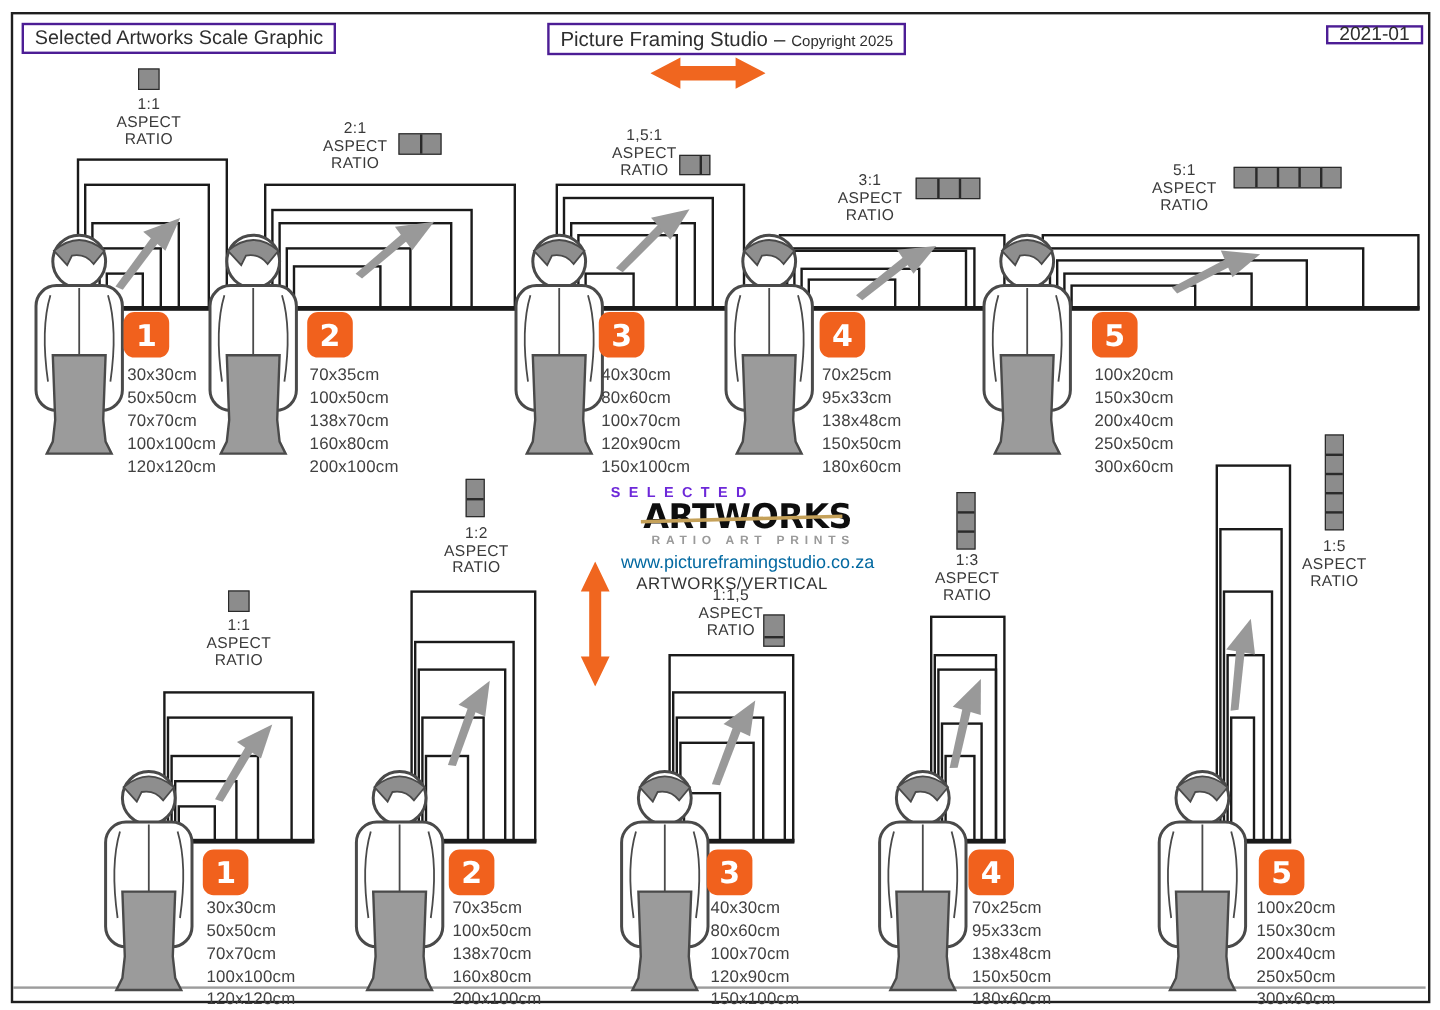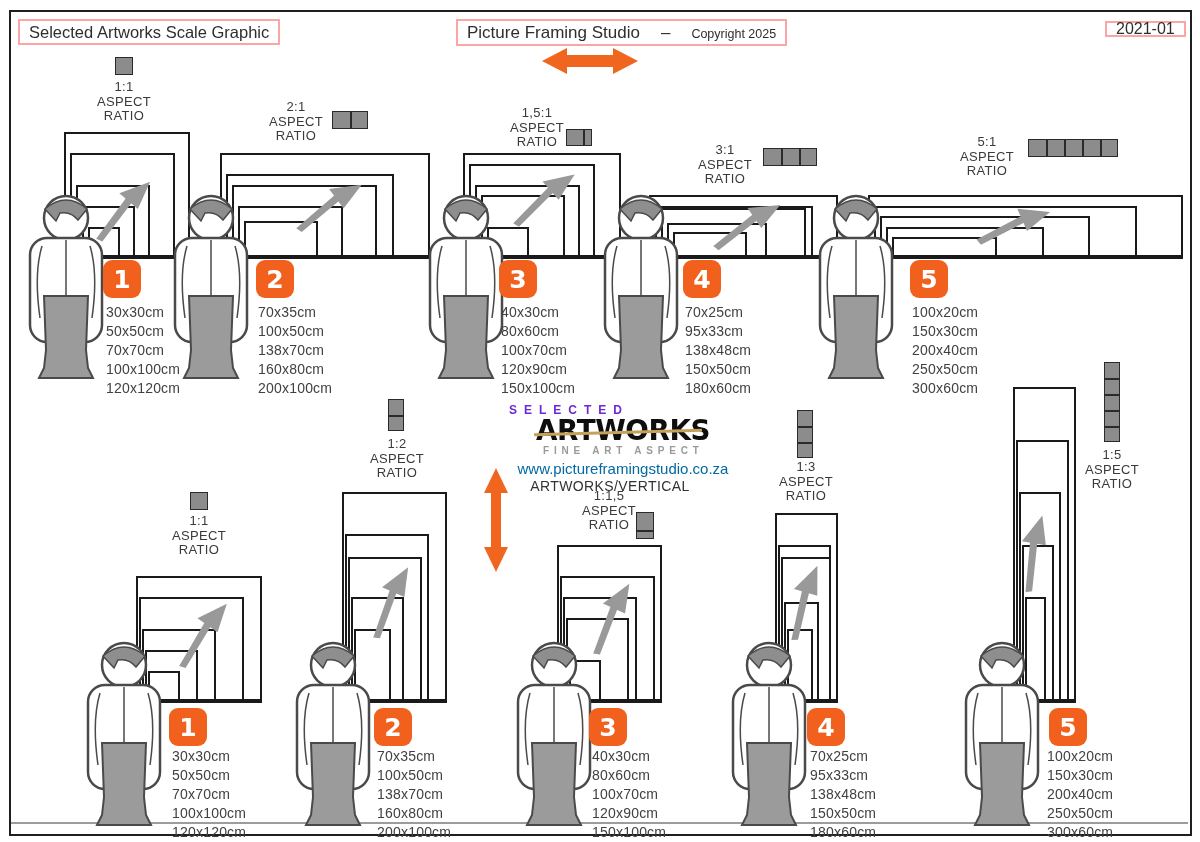--- a/index.html
+++ b/index.html
@@ -1,21 +1,21 @@
 <!DOCTYPE html>
 <html><head>
 <meta charset="utf-8">
 <style>
   html,body{margin:0;padding:0;}
   body{width:1200px;height:842px;background:#fff;font-family:"Liberation Sans",sans-serif;position:relative;overflow:hidden;color:#2e2e2e;}
   .canvas{position:absolute;left:0;top:0;width:1200px;height:842px;}
   .page-border{position:absolute;left:9px;top:10px;width:1179px;height:822px;border:2.5px solid #1f1f1f;}
-  .hdr-box{position:absolute;background:#fff;border:2px solid #fca5a5;white-space:nowrap;display:flex;align-items:center;padding:0 9px;box-sizing:border-box;}
+  .hdr-box{position:absolute;background:#fff;border:2px solid #4c1d95;white-space:nowrap;display:flex;align-items:center;padding:0 9px;box-sizing:border-box;}
   .hdr-left{left:18px;top:19px;height:26px;font-size:16.5px;}
-  .hdr-center{left:456px;top:19px;height:27px;font-size:17px;gap:16px;}
+  .hdr-center{left:456px;top:19px;height:27px;font-size:17px;}
   .hdr-center .dash{margin:0 5px;}
   .hdr-center .copyright{font-size:12.5px;padding-top:3px;}
   .hdr-right{left:1105px;top:21px;height:16px;font-size:16px;}
   .section-label{position:absolute;text-align:center;font-size:14px;color:#333;letter-spacing:.4px;}
   .landscape-label{left:455px;top:82px;width:270px;}
   .portrait-label{left:480px;top:478px;width:260px;}
   .orange-arrow{position:absolute;}
   .arrow-h{left:542px;top:47px;}
   .arrow-v{left:483px;top:468px;}
   .logo-selected{position:absolute;left:509px;top:403px;font-size:12px;font-weight:bold;color:#6d28d9;letter-spacing:7px;}
@@ -50,21 +50,21 @@
   </div>
   <div class="hdr-box hdr-right">2021-01</div>
 
   <svg class="orange-arrow arrow-h" width="96" height="28" viewBox="0 0 96 28">
     <polygon points="0,14 25,1 25,8 71,8 71,1 96,14 71,27 71,20 25,20 25,27" fill="#F0661F"></polygon>
   </svg>
 
   <div class="logo-selected">SELECTED</div>
   <div class="logo-artworks">ARTWORKS</div>
   <div class="logo-strike"></div>
-  <div class="logo-fineart">FINE ART ASPECT</div>
+  <div class="logo-fineart">RATIO ART PRINTS</div>
   <div class="website">www.pictureframingstudio.co.za</div>
 
   <svg class="orange-arrow arrow-v" width="26" height="104" viewBox="0 0 26 104">
     <polygon points="13,0 25,25 18,25 18,79 25,79 13,104 1,79 8,79 8,25 1,25" fill="#F0661F"></polygon>
   </svg>
   <div class="section-label portrait-label">ARTWORKS/VERTICAL</div>
 
   <div class="ground-line"></div>
 
   <div id="groups">

